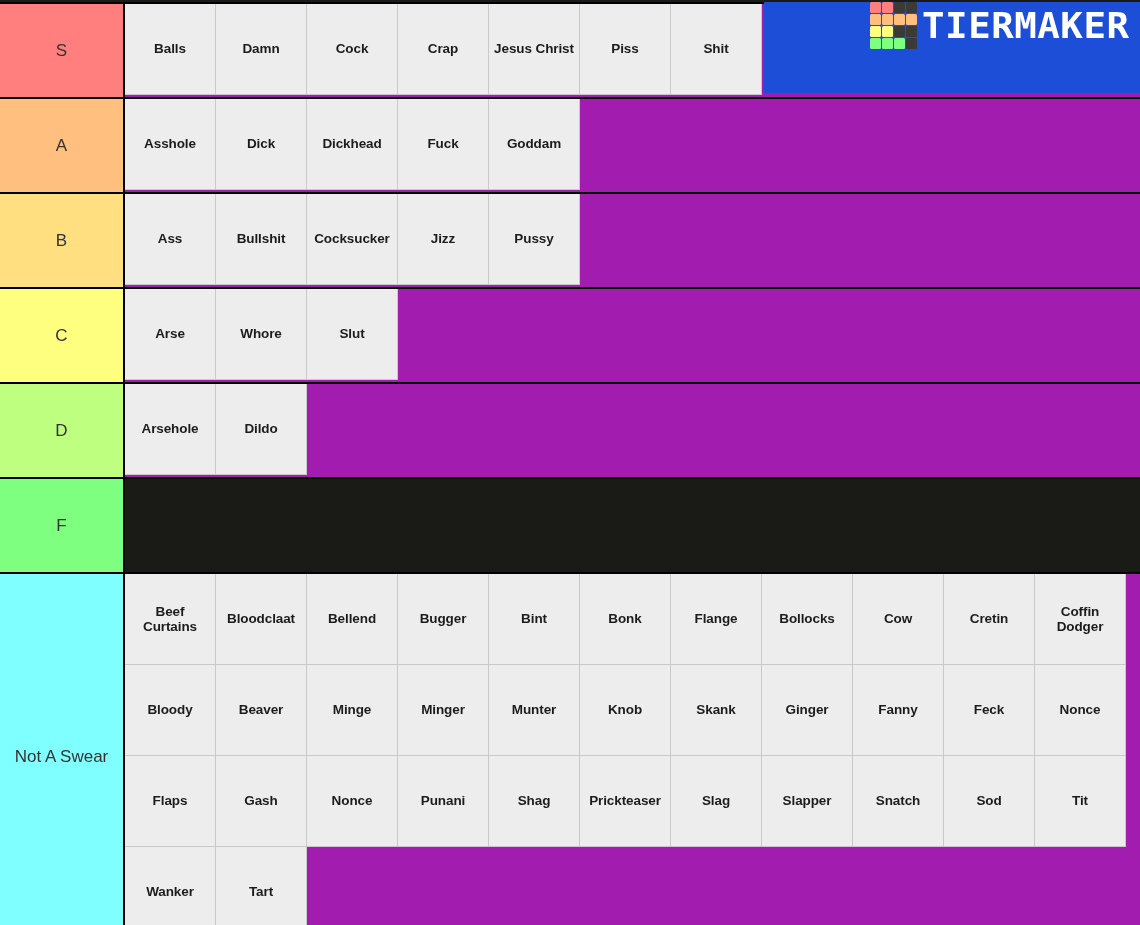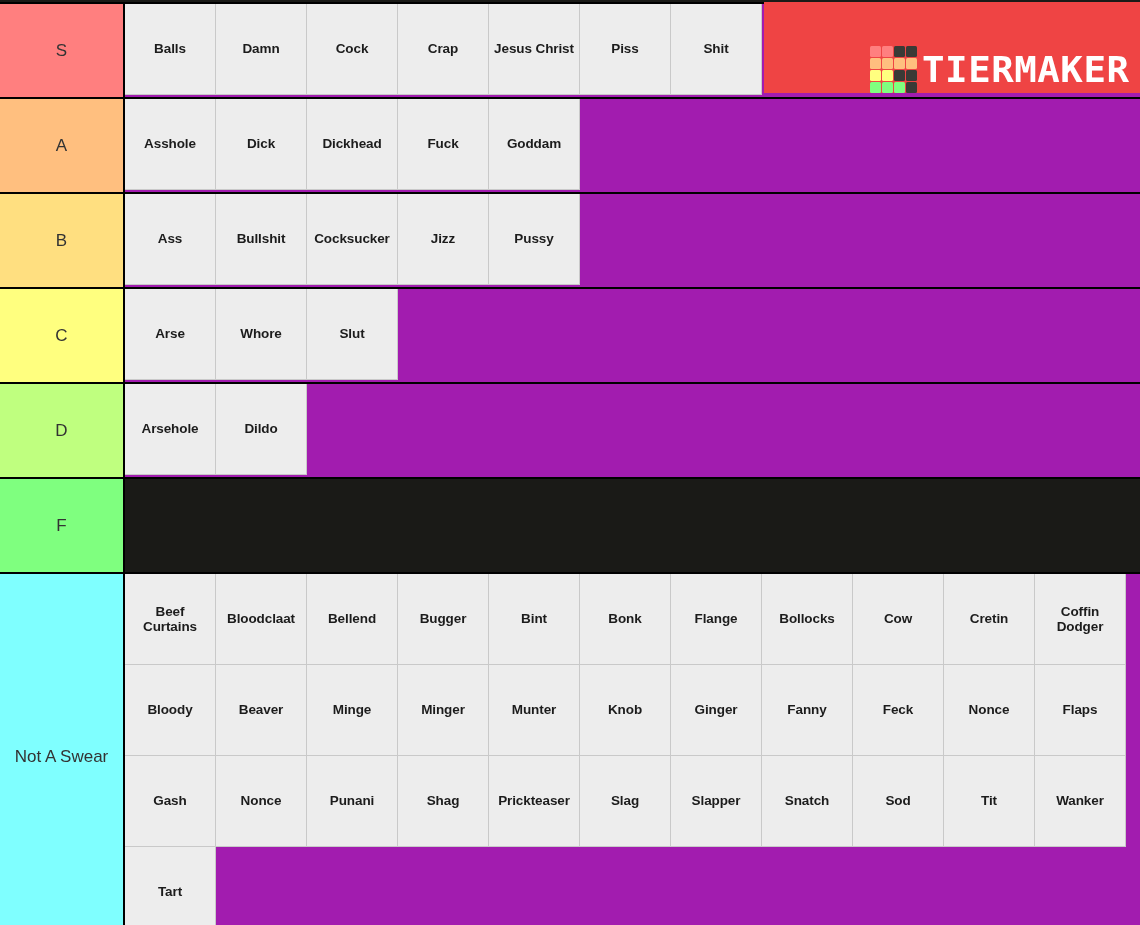--- a/index.html
+++ b/index.html
@@ -21,23 +21,23 @@
     padding: 2px 0 3px 0;
   }
 
   
   .brand-bar {
     position: absolute;
     top: 2px;
     right: 0;
     width: 376px;
     height: 91px;
-    background: #ef4444;
-    display: flex;
-    align-items: flex-end;
+    background: #1d4ed8;
+    display: flex;
+    align-items: flex-start;
     justify-content: flex-end;
     padding-right: 14px;
     z-index: 5;
   }
   .brand-inner {
     display: flex;
     align-items: center;
     gap: 9px;
   }
   .logo-grid {
@@ -213,20 +213,21 @@
           <div class="tier-item">Bollocks</div>
           <div class="tier-item">Cow</div>
           <div class="tier-item">Cretin</div>
           <div class="tier-item">Coffin Dodger</div>
           <div class="tier-item">Bloody</div>
           <div class="tier-item">Beaver</div>
           <div class="tier-item">Minge</div>
           <div class="tier-item">Minger</div>
           <div class="tier-item">Munter</div>
           <div class="tier-item">Knob</div>
+          <div class="tier-item">Skank</div>
           <div class="tier-item">Ginger</div>
           <div class="tier-item">Fanny</div>
           <div class="tier-item">Feck</div>
           <div class="tier-item">Nonce</div>
           <div class="tier-item">Flaps</div>
           <div class="tier-item">Gash</div>
           <div class="tier-item">Nonce</div>
           <div class="tier-item">Punani</div>
           <div class="tier-item">Shag</div>
           <div class="tier-item">Prickteaser</div>

